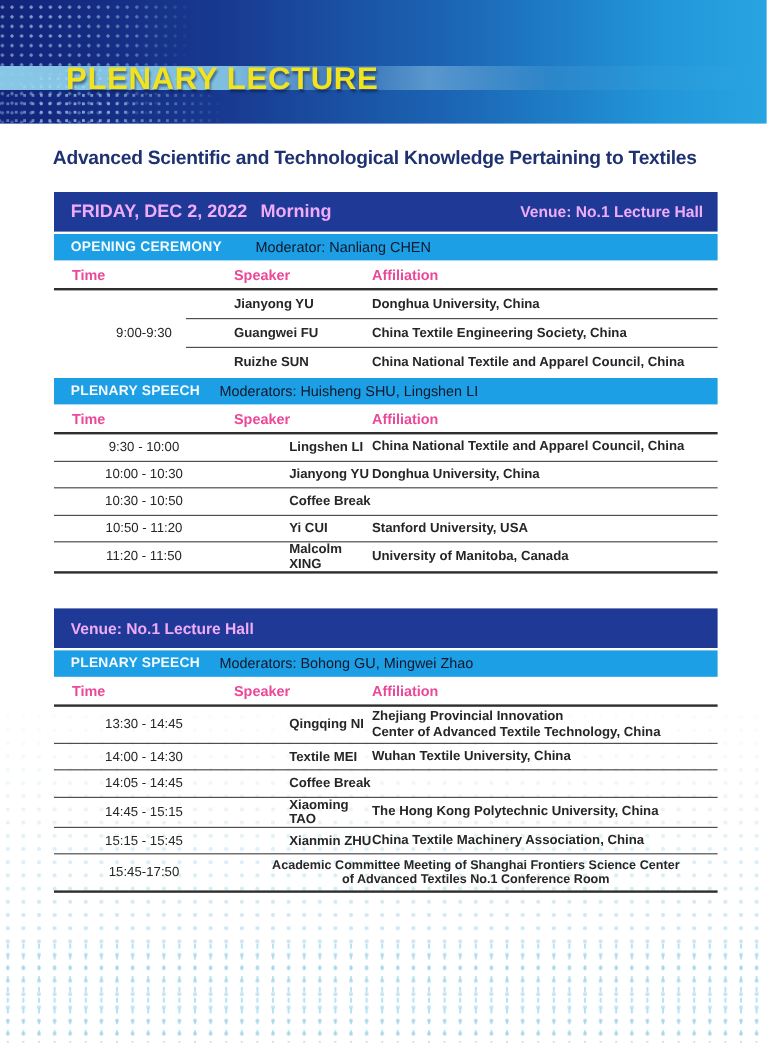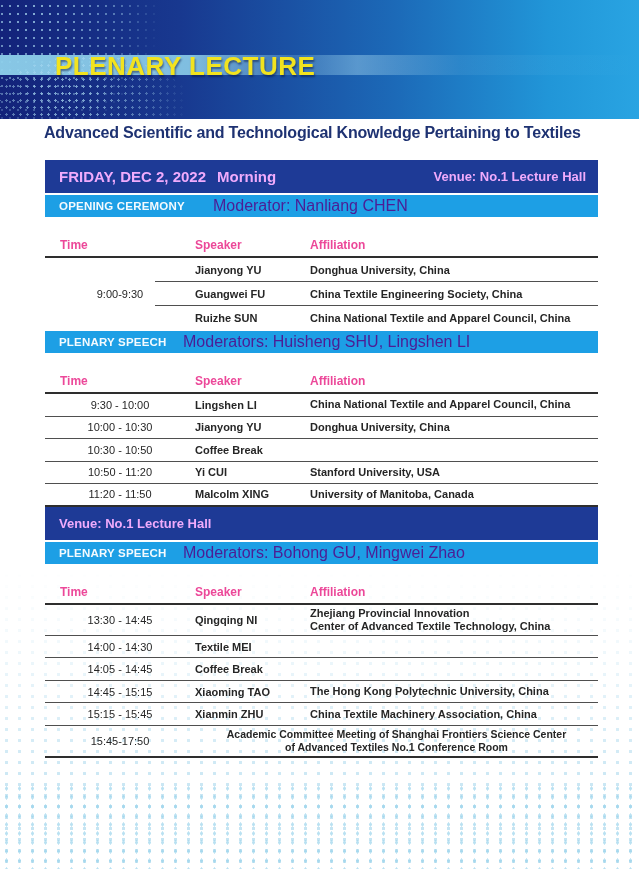--- a/index.html
+++ b/index.html
@@ -4,21 +4,21 @@
 <style>
   html,body{margin:0;padding:0;}
   body{
     width:639px;height:869px;position:relative;overflow:hidden;
     background:#ffffff;
     font-family:"Liberation Sans", sans-serif;
   }
 
   
   .banner{
-    position:absolute;left:0;top:0;width:639px;height:119px;
+    position:absolute;left:0;top:0;width:639px;height:103px;
     background:linear-gradient(90deg,#13237a 0%,#18388f 28%,#1c6ab8 62%,#2196d8 86%,#29a4e2 100%);
     overflow:hidden;
   }
   .banner-stripe{
     position:absolute;left:0;top:55px;width:100%;height:20px;
     background:linear-gradient(90deg,
       rgba(142,208,235,0.95) 0%,
       rgba(142,208,235,0.88) 30%,
       rgba(142,208,235,0.25) 46%,
       rgba(165,218,241,0.45) 56%,
@@ -76,47 +76,47 @@
   .bar-main{
     height:33px;background:#1e3a96;color:#f0abfc;
     display:flex;align-items:center;justify-content:space-between;
     padding:0 12px 0 14px;box-sizing:border-box;margin-bottom:2px;
   }
   .bar-main .datepart{font-size:15px;font-weight:bold;white-space:nowrap;}
   .bar-main .period{margin-left:11px;}
   .bar-main .venue{font-size:13px;font-weight:600;white-space:nowrap;}
 
   .bar-sub{
-    height:22px;background:#1d9fe5;position:relative;margin-bottom:16px;
+    height:22px;background:#1d9fe5;position:relative;margin-bottom:0;
   }
   .bar-sub .slabel{
     position:absolute;left:14px;top:50%;transform:translateY(-50%);
     font-size:11.5px;font-weight:bold;color:#f4fafe;letter-spacing:0.2px;white-space:nowrap;
   }
   .bar-sub .moderator{
     position:absolute;top:50%;transform:translateY(-50%);
-    font-size:16px;color:#4c1d95;white-space:nowrap;
+    font-size:12px;color:#0f172a;white-space:nowrap;
   }
   .bar-sub.opening .moderator{left:168px;}
   .bar-sub.plenary .moderator{left:138px;}
 
   .thead{
     display:grid;grid-template-columns:150px 115px 1fr;align-items:center;
     height:23px;border-bottom:2.5px solid #2e2e2e;
     font-size:12px;font-weight:bold;color:#ec4899;
   }
   .thead .h-time{padding-left:15px;}
 
   .row{
     display:grid;grid-template-columns:150px 115px 1fr;align-items:center;
     min-height:22.5px;border-bottom:1.4px solid #4f4f4f;
     font-size:11px;color:#262626;box-sizing:border-box;
   }
   .row .time{text-align:center;font-weight:400;}
-  .row .speaker{font-weight:600;}
+  .row .speaker{font-weight:600;margin-left:46px;}
   .row .aff{font-weight:600;white-space:pre-line;line-height:1.18;padding:2px 0;}
   .row.tall{min-height:30px;}
   .row.last{border-bottom:2.2px solid #2e2e2e;}
 
   
   .group{position:relative;}
   .gtime{
     position:absolute;left:0;top:0;bottom:0;width:150px;
     display:flex;align-items:center;justify-content:center;
     font-size:11px;color:#262626;
@@ -251,20 +251,21 @@
 
   <div class="row tall">
     <div class="time">13:30 - 14:45</div>
     <div class="speaker">Qingqing NI</div>
     <div class="aff">Zhejiang Provincial Innovation
 Center of Advanced Textile Technology, China</div>
   </div>
   <div class="row">
     <div class="time">14:00 - 14:30</div>
     <div class="speaker">Textile MEI</div>
+    <div class="aff">Wuhan Textile University, China</div>
   </div>
   <div class="row">
     <div class="time">14:05 - 14:45</div>
     <div class="speaker">Coffee Break</div>
     <div class="aff"></div>
   </div>
   <div class="row">
     <div class="time">14:45 - 15:15</div>
     <div class="speaker">Xiaoming TAO</div>
     <div class="aff">The Hong Kong Polytechnic University, China</div>

